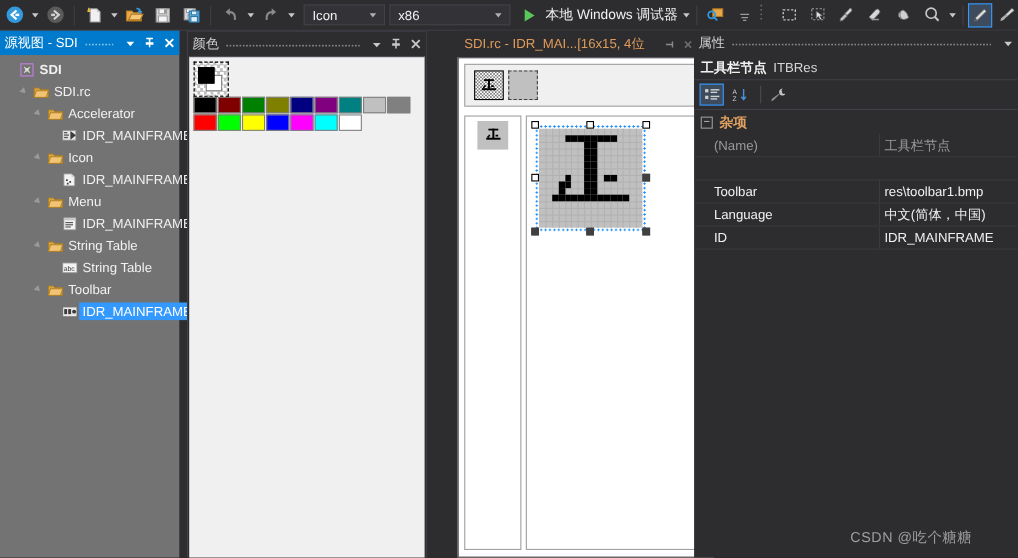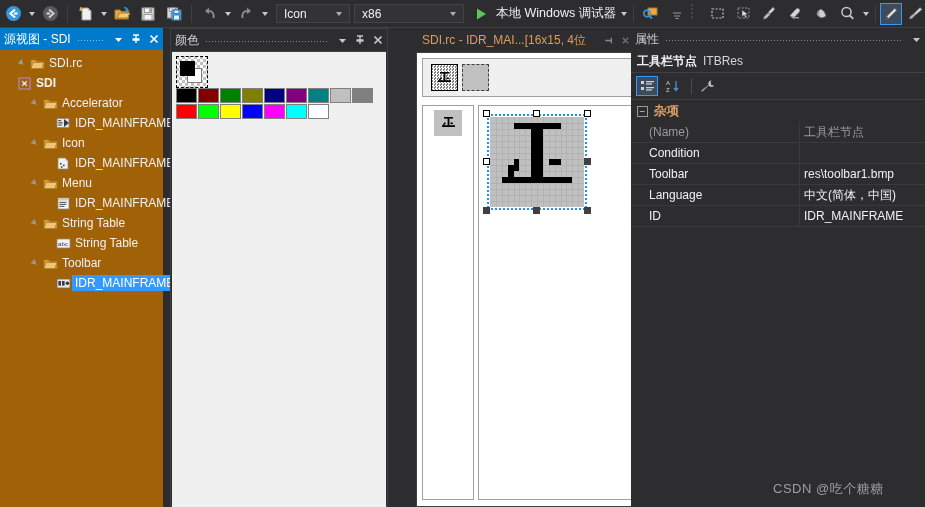--- a/index.html
+++ b/index.html
@@ -51,21 +51,21 @@
   .pt-dots{flex:1 1 auto;height:100%;position:relative;min-width:8px;}
   .pt-dots:after{
     content:"";position:absolute;left:6px;right:6px;top:50%;height:3px;
     background-image:radial-gradient(circle,currentColor 0.6px,transparent 0.7px);
     background-size:3px 3px;opacity:.55;
   }
   .pt-ico{width:18px;height:22px;display:flex;align-items:center;justify-content:center;flex:none;cursor:default;}
 
   #resview{
     position:absolute;left:0;top:28px;width:163px;height:479px;
-    background:#a16207;
+    background:#737373;
   }
   #resview .panel-title{background:#007acc;color:#fff;width:163px;}
   .tree{padding-top:3px;font-size:12px;color:#f1f1f1;}
   .trow{height:20px;display:flex;align-items:center;white-space:nowrap;cursor:default;}
   .trow.sel-label .tlabel{background:#3399ff;color:#fff;}
   .tw{width:13px;height:20px;flex:none;display:flex;align-items:center;justify-content:center;}
   .tw.exp:after{content:"";border-left:5px solid #9a9a9a;border-top:3.5px solid transparent;border-bottom:3.5px solid transparent;transform:rotate(45deg);}
   .ticon{width:18px;height:20px;flex:none;display:flex;align-items:center;justify-content:center;}
   .tlabel{padding:0 3px;line-height:16px;}
   .tlabel.bold{font-weight:bold;}
@@ -380,41 +380,41 @@
           </svg>
       </span>
       <span class="pt-ico">
         <svg width="12" height="12" viewBox="0 0 12 12">
             <path d="M2.5 2.5 L9.5 9.5 M9.5 2.5 L2.5 9.5" stroke="#fff" stroke-width="1.7"></path>
           </svg>
       </span>
     </div>
     <div class="tree" id="tree-host">
         <div class="trow">
-          <span style="flex: 0 0 auto; height: 20px; width: 15px;"></span>
-          <span class="tw exp"></span>
-          <span class="ticon">
-            <svg width="15" height="13" viewBox="0 0 15 13">
-              <path d="M1 3 h4.5 l1.2 1.4 h7.3 V11.5 H1 z" fill="#d9a441" stroke="#a87c22" stroke-width=".8"></path>
-              <path d="M1 11.5 L3 5.5 h11 L12 11.5 z" fill="#f0c474" stroke="#a87c22" stroke-width=".8"></path>
-            </svg>
-          </span>
-          <span class="tlabel">SDI.rc</span>
-        </div>
-        <div class="trow">
           <span style="flex: 0 0 auto; height: 20px; width: 2px;"></span>
           <span class="tw"></span>
           <span class="ticon">
             <svg width="13" height="13" viewBox="0 0 13 13">
               <rect x="1" y="1" width="11" height="11" fill="none" stroke="#b77fd0" stroke-width="1.2"></rect>
               <path d="M4 4 L9 9 M9 4 L4 9" stroke="#d8d8d8" stroke-width="1.2"></path>
               <circle cx="6.5" cy="6.5" r="1.6" fill="#e0e0e0"></circle>
             </svg>
           </span>
           <span class="tlabel bold">SDI</span>
+        </div>
+        <div class="trow">
+          <span style="flex: 0 0 auto; height: 20px; width: 15px;"></span>
+          <span class="tw exp"></span>
+          <span class="ticon">
+            <svg width="15" height="13" viewBox="0 0 15 13">
+              <path d="M1 3 h4.5 l1.2 1.4 h7.3 V11.5 H1 z" fill="#d9a441" stroke="#a87c22" stroke-width=".8"></path>
+              <path d="M1 11.5 L3 5.5 h11 L12 11.5 z" fill="#f0c474" stroke="#a87c22" stroke-width=".8"></path>
+            </svg>
+          </span>
+          <span class="tlabel">SDI.rc</span>
         </div>
         <div class="trow">
           <span style="flex: 0 0 auto; height: 20px; width: 28px;"></span>
           <span class="tw exp"></span>
           <span class="ticon">
             <svg width="15" height="13" viewBox="0 0 15 13">
               <path d="M1 3 h4.5 l1.2 1.4 h7.3 V11.5 H1 z" fill="#d9a441" stroke="#a87c22" stroke-width=".8"></path>
               <path d="M1 11.5 L3 5.5 h11 L12 11.5 z" fill="#f0c474" stroke="#a87c22" stroke-width=".8"></path>
             </svg>
           </span>
@@ -780,21 +780,20 @@
     <div class="cat">
       <span class="exp">−</span>
       <span>杂项</span>
     </div>
     <div id="props-host">
         <div class="prow">
           <div class="pname dim">(Name)</div>
           <div class="pval dim">工具栏节点</div>
         </div>
         <div class="prow">
-          <div class="pname">Condition</div>
           <div class="pval"></div>
         </div>
         <div class="prow">
           <div class="pname">Toolbar</div>
           <div class="pval">res\toolbar1.bmp</div>
         </div>
         <div class="prow">
           <div class="pname">Language</div>
           <div class="pval">中文(简体，中国)</div>
         </div>

